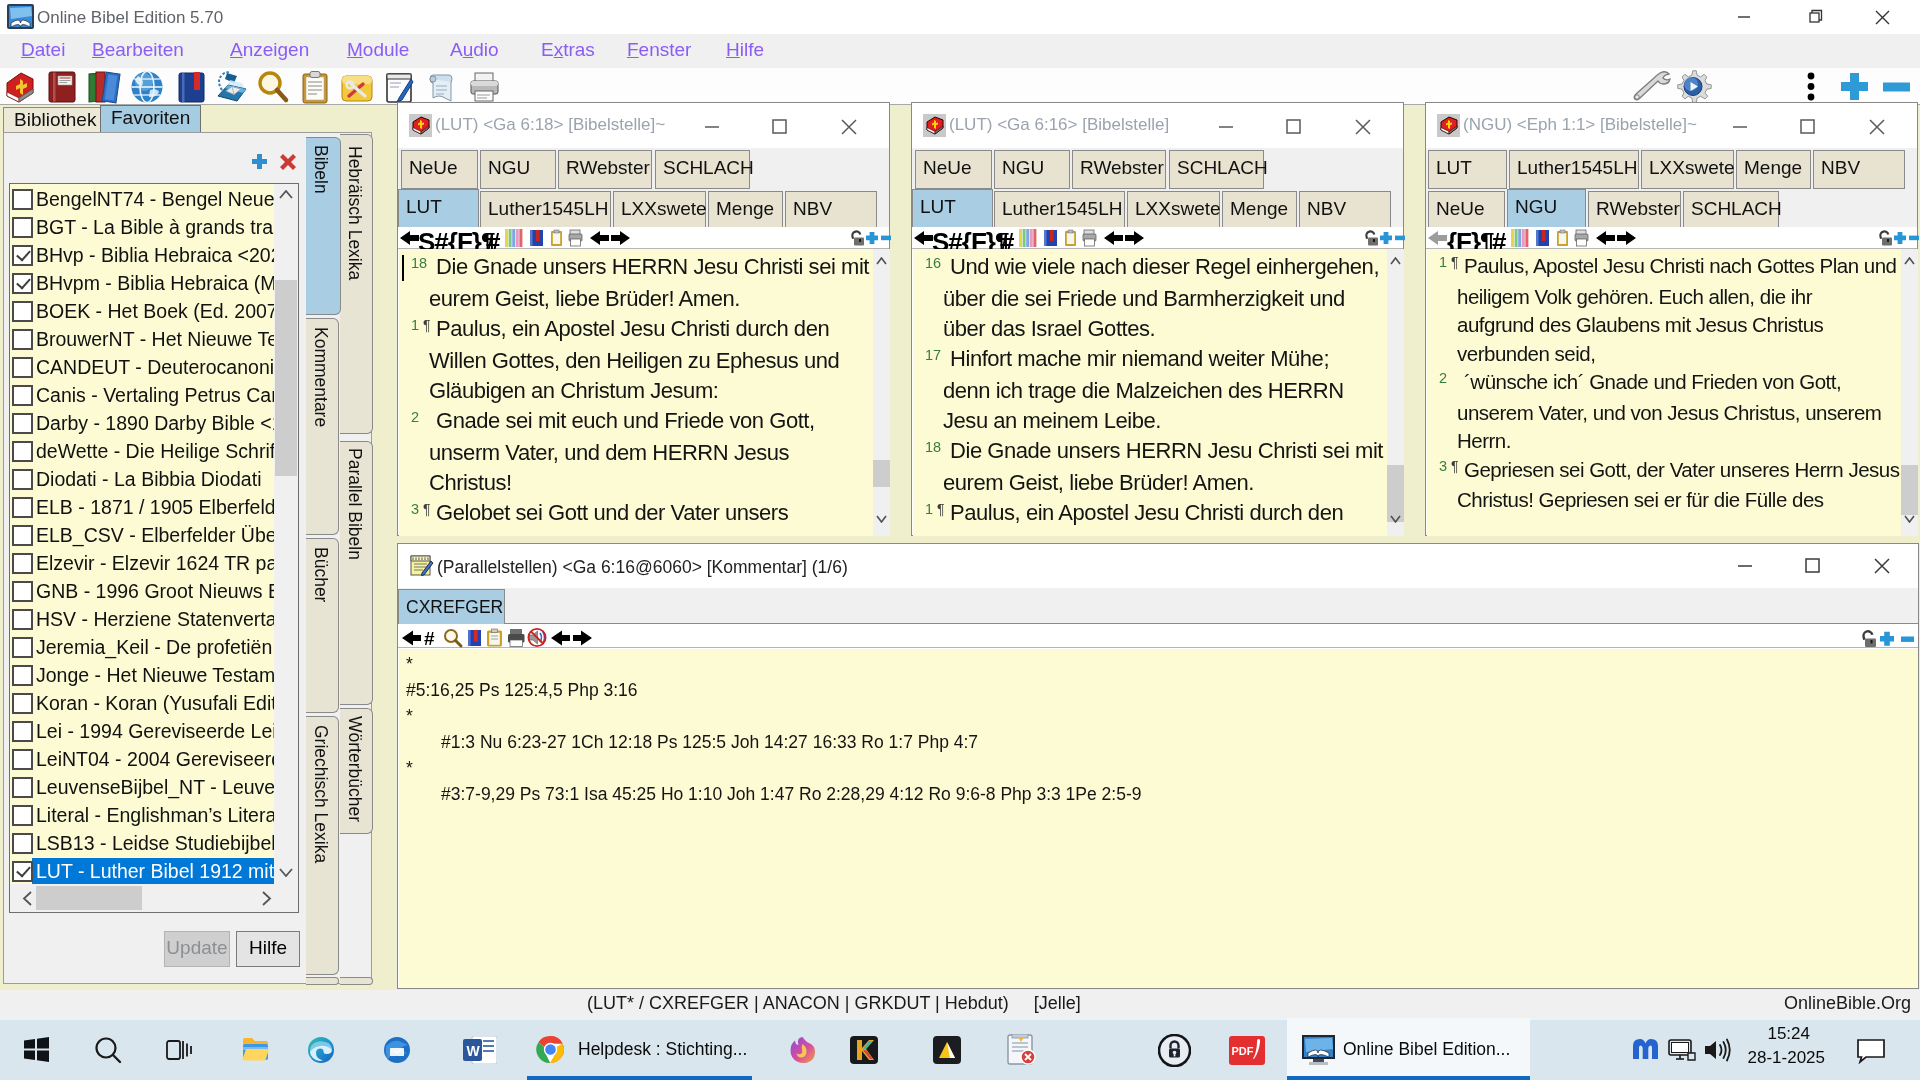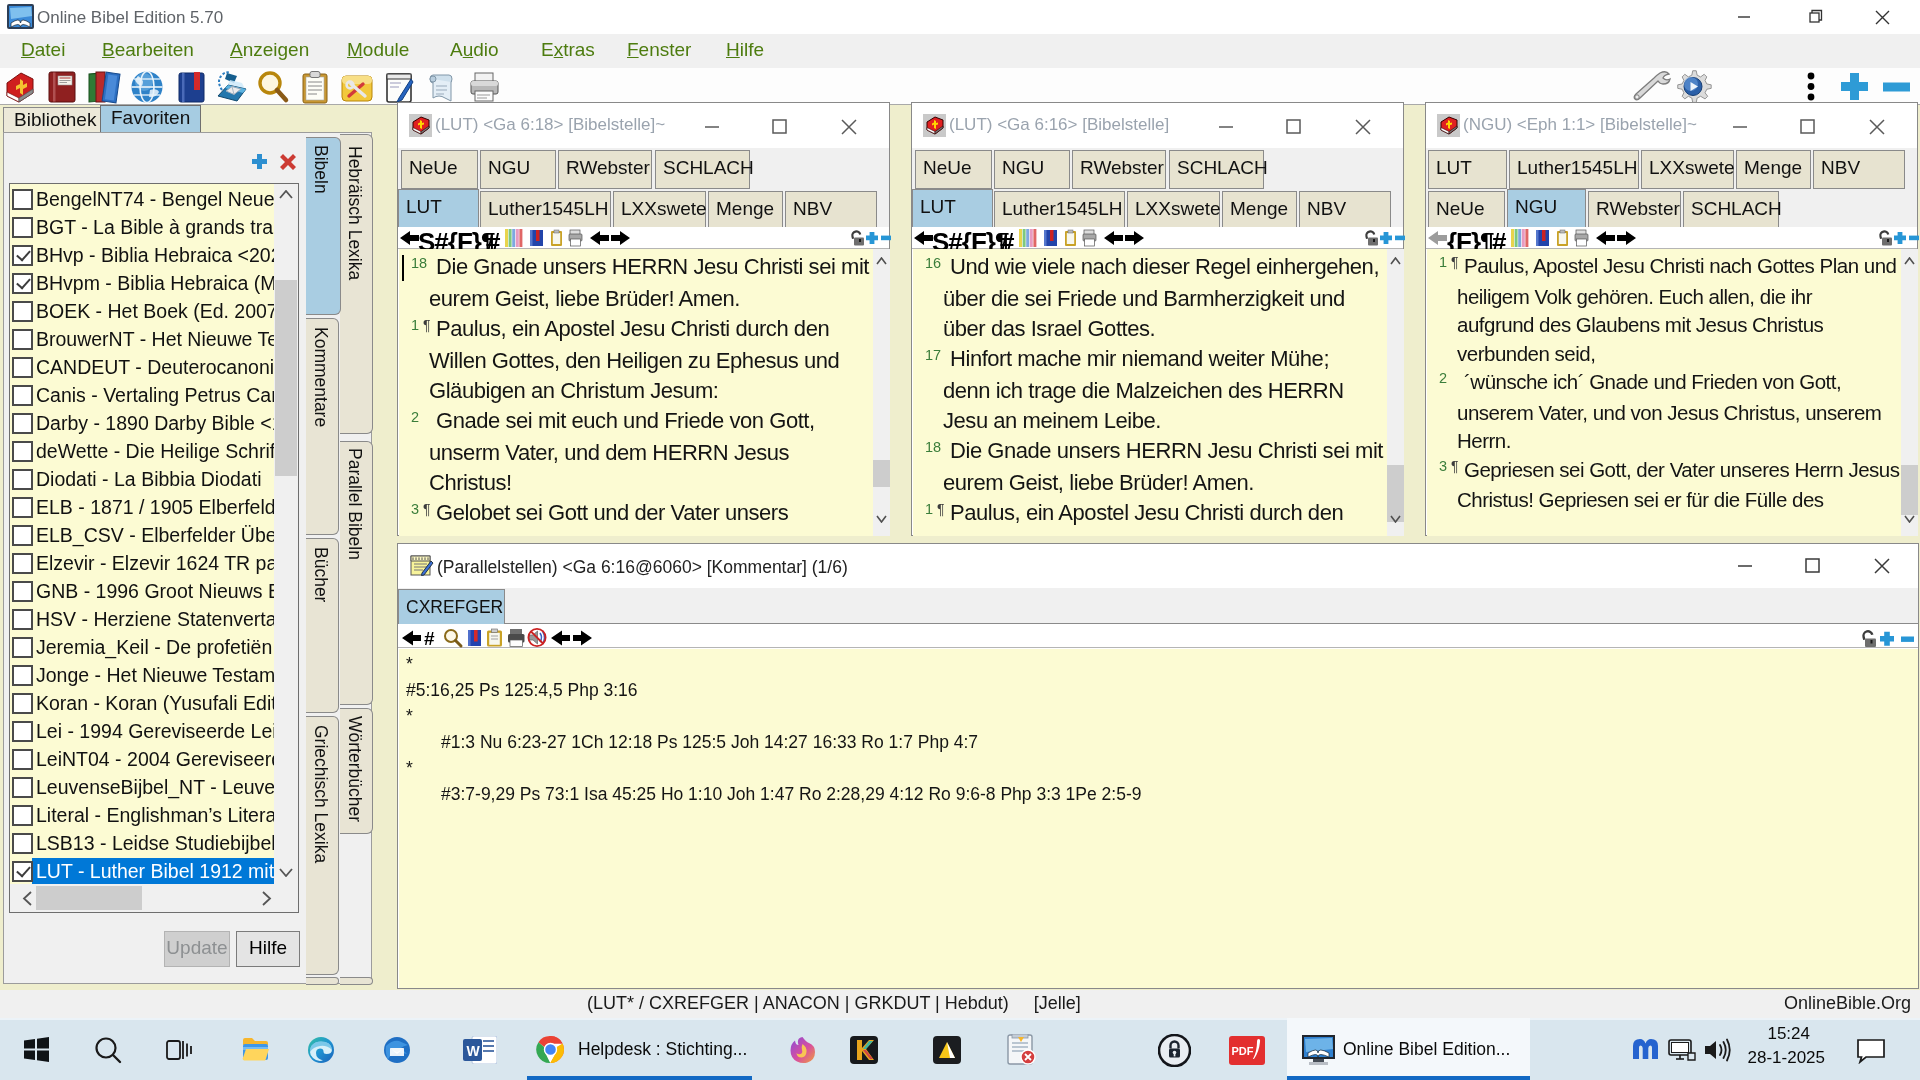--- a/index.html
+++ b/index.html
@@ -6,21 +6,21 @@
 html,body { width:1920px; height:1080px; overflow:hidden; background:#fff;
   font-family:"Liberation Sans", sans-serif; }
 #stage { position:relative; width:1920px; height:1080px; }
 .abs { position:absolute; }
 
 
 #titlebar { left:0; top:0; width:1920px; height:34px; background:#fff; }
 #apptitle { left:37px; top:8px; font-size:17px; color:#5f6368; }
 .wc { top:0; width:46px; height:34px; color:#222; }
 #menubar { left:0; top:34px; width:1920px; height:34px; background:#f0f0f0; }
-.mi { top:39px; font-size:19px; color:#4d7c0f; }
+.mi { top:39px; font-size:19px; color:#8b5cf6; }
 #toolbar { left:0; top:68px; width:1920px; height:37px; background:#fdfdfd;
   border-bottom:1px solid #a9a9a9; }
 
 
 #mdi { left:0; top:105px; width:1920px; height:885px; background:#efeecd; }
 
 
 #lp { left:3px; top:27px; width:369px; height:852px; background:#f0f0f0;
   border:1px solid #9c9c9c; }
 .lptab { top:2px; height:27px; font-size:19px; color:#111; border:1px solid #8a8a8a;
@@ -87,21 +87,21 @@
   <div class="abs wc" style="left:1790px"><svg width="46" height="34">
         <rect x="20" y="13" width="9" height="9" fill="none" stroke="#333" stroke-width="1.3"></rect>
         <path d="M22 13 v-2.5 h9.5 v9.5 h-2.5" fill="none" stroke="#333" stroke-width="1.3"></path>
       </svg></div>
   <div class="abs wc" style="left:1859px"><svg width="46" height="34">
         <path d="M17 11 L30 24 M30 11 L17 24" stroke="#333" stroke-width="1.4"></path>
       </svg></div>
 
   <div id="menubar" class="abs"></div>
   <div class="abs mi" style="left:21px"><u>D</u>atei</div>
-  <div class="abs mi" style="left:102px"><u>B</u>earbeiten</div>
+  <div class="abs mi" style="left:92px"><u>B</u>earbeiten</div>
   <div class="abs mi" style="left:230px"><u>A</u>nzeigen</div>
   <div class="abs mi" style="left:347px"><u>M</u>odule</div>
   <div class="abs mi" style="left:450px">A<u>u</u>dio</div>
   <div class="abs mi" style="left:541px">E<u>x</u>tras</div>
   <div class="abs mi" style="left:627px"><u>F</u>enster</div>
   <div class="abs mi" style="left:726px"><u>H</u>ilfe</div>
 
   <div id="toolbar" class="abs"></div>
 
   <svg class="abs" style="left:2px;top:70px" width="510" height="34" viewBox="0 0 510 34">

